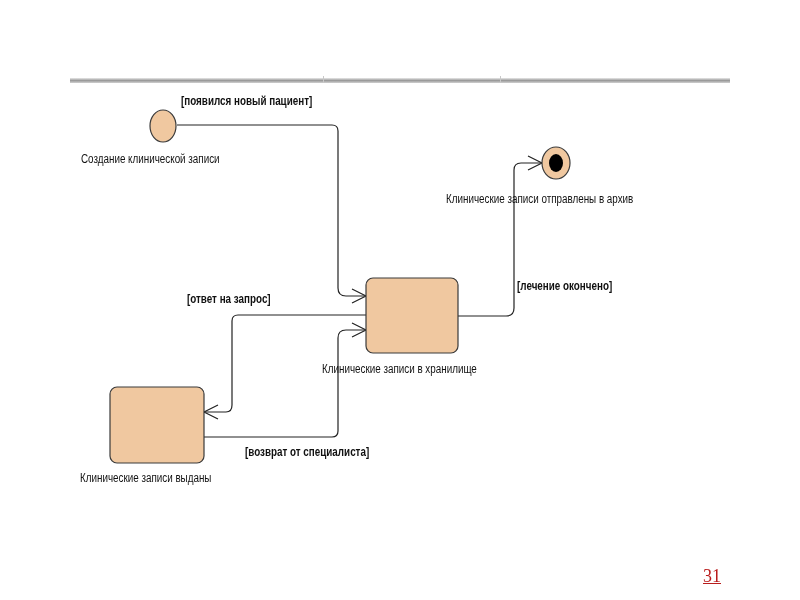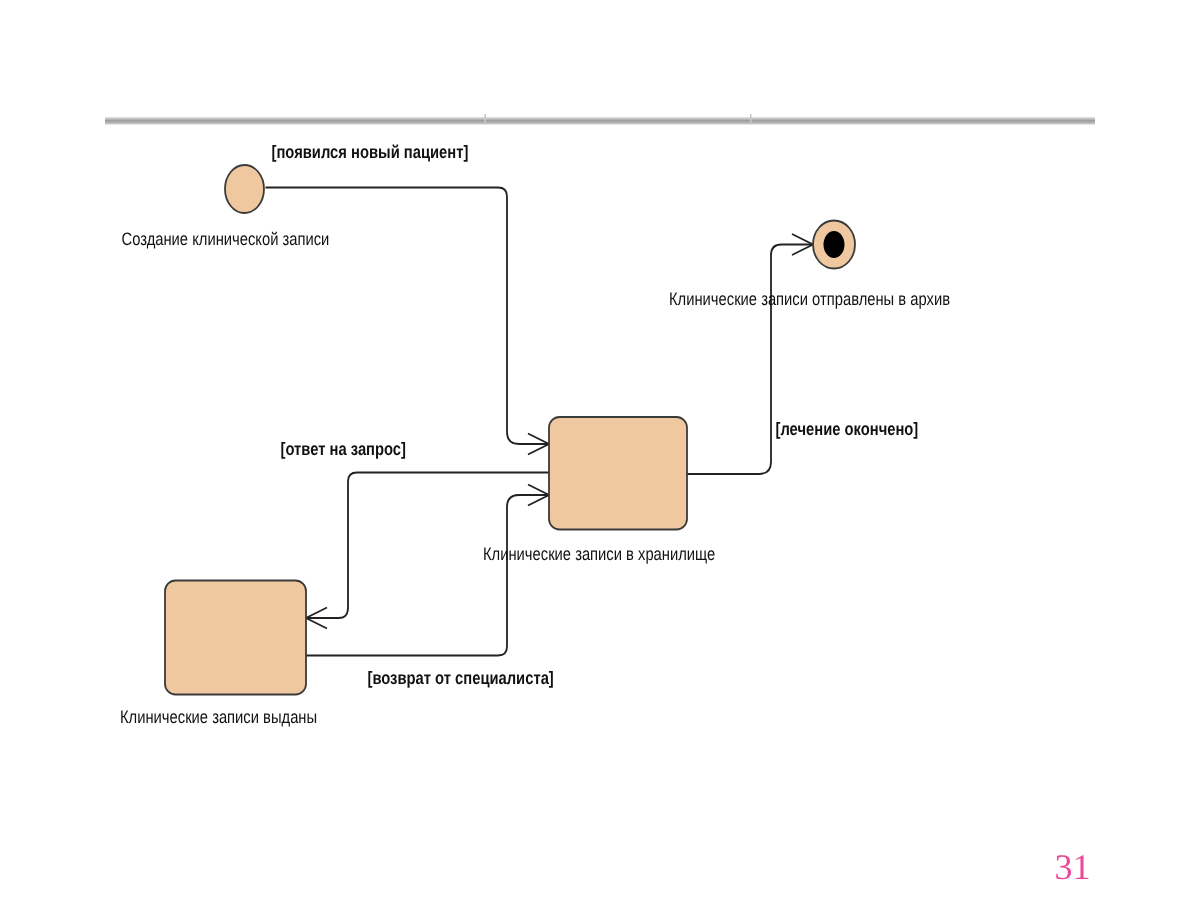--- a/index.html
+++ b/index.html
@@ -4,21 +4,21 @@
 <style>
   html, body { margin: 0; padding: 0; background: #ffffff; }
   body { width: 800px; height: 600px; position: relative; overflow: hidden; font-family: "Liberation Sans", sans-serif; }
   .rule { position: absolute; left: 70px; top: 78px; width: 660px; height: 5px;
           background: linear-gradient(#e8e8e8, #9a9a9a 50%, #d0d0d0); }
   .rule-tick { position: absolute; top: 76px; width: 1px; height: 7px; background: #c8c8c8; }
   svg.diagram { position: absolute; left: 0; top: 0; }
   .lbl { position: absolute; font-family: "Liberation Sans", sans-serif; font-size: 12px; color: #111;
          white-space: nowrap; transform: scaleX(0.82); transform-origin: left top; letter-spacing: 0; }
   .guard { font-weight: bold; }
-  .page-num { position: absolute; left: 703px; top: 566px; font-family: "Liberation Serif", serif; font-size: 24px; color: #ec4899; }
+  .page-num { position: absolute; left: 703px; top: 566px; font-family: "Liberation Serif", serif; font-size: 18px; color: #b91c1c; text-decoration: underline; }
 </style>
 </head>
 <body>
 
 <div class="rule"></div>
 <div class="rule-tick" style="left:323px"></div>
 <div class="rule-tick" style="left:500px"></div>
 
 <svg class="diagram" width="800" height="600" viewBox="0 0 800 600">
 

